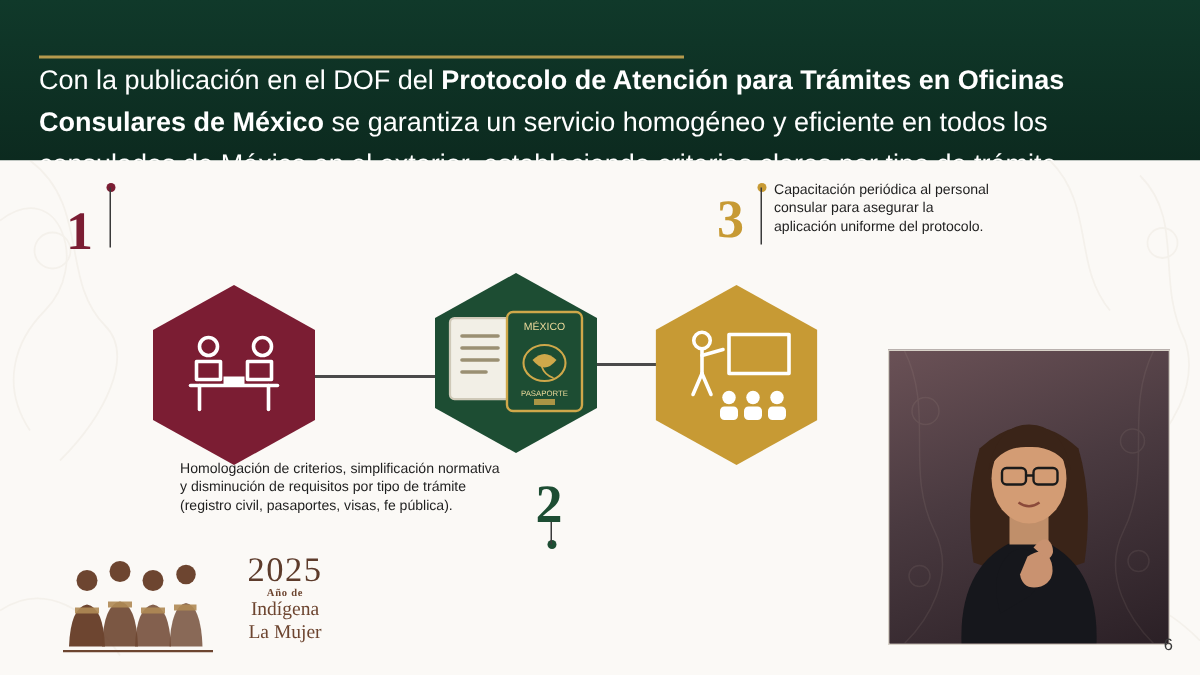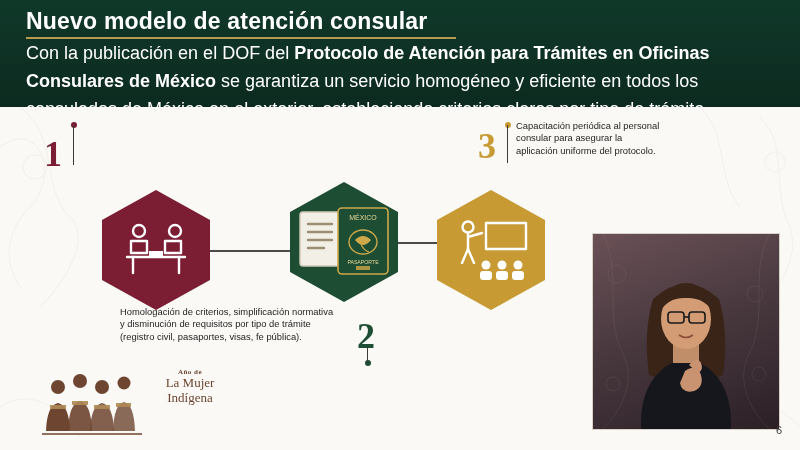--- a/index.html
+++ b/index.html
@@ -203,21 +203,20 @@
     font-size: 11px;
     color: #3a3a3a;
   }
 </style>
 </head>
 <body>
 
 <div class="slide">
 
   <div class="header-band accent"></div>
-  <div class="slide-title">Nuevo modelo de atención consular</div>
   <div class="title-rule"></div>
 
   <div class="intro" style="top:40px;">
     <span>Con la publicación en el DOF del </span><b>Protocolo de Atención para Trámites en Oficinas Consulares de México</b><span> se garantiza un servicio homogéneo y eficiente en todos los consulados de México en el exterior, estableciendo criterios claros por tipo de trámite, reduciendo tiempos de espera y eliminando cargas administrativas:</span>
   </div>
 
   <div class="body-bg">
     <svg class="pattern" viewBox="0 0 800 343" preserveAspectRatio="none">
       <g fill="none" stroke="#d9cfc0" stroke-width="1.2" opacity="0.55">
         <path d="M0,40 C40,10 60,70 30,100 C10,120 0,150 20,180"></path>
@@ -366,19 +365,20 @@
       <g fill="#b08a55" opacity="0.9">
         <path d="M14 40 h16 v4 h-16z"></path>
           <path d="M36 36 h16 v4 h-16z"></path>
         <path d="M58 40 h16 v4 h-16z"></path>
           <path d="M80 38 h15 v4 h-15z"></path>
       </g>
       <path d="M6 69 h100" stroke="#6d4530" stroke-width="1.5" fill="none"></path>
     </g>
   </svg>
   <div class="logo-text">
+    <div class="logo-year">2025</div>
     <div class="logo-sub1">Año de</div>
+    <div class="logo-sub2">Indígena</div>
     <div class="logo-sub2">La Mujer</div>
-    <div class="logo-sub2">Indígena</div>
   </div>
 
   <div class="page-num">6</div>
 </div>
 
 </body></html>

